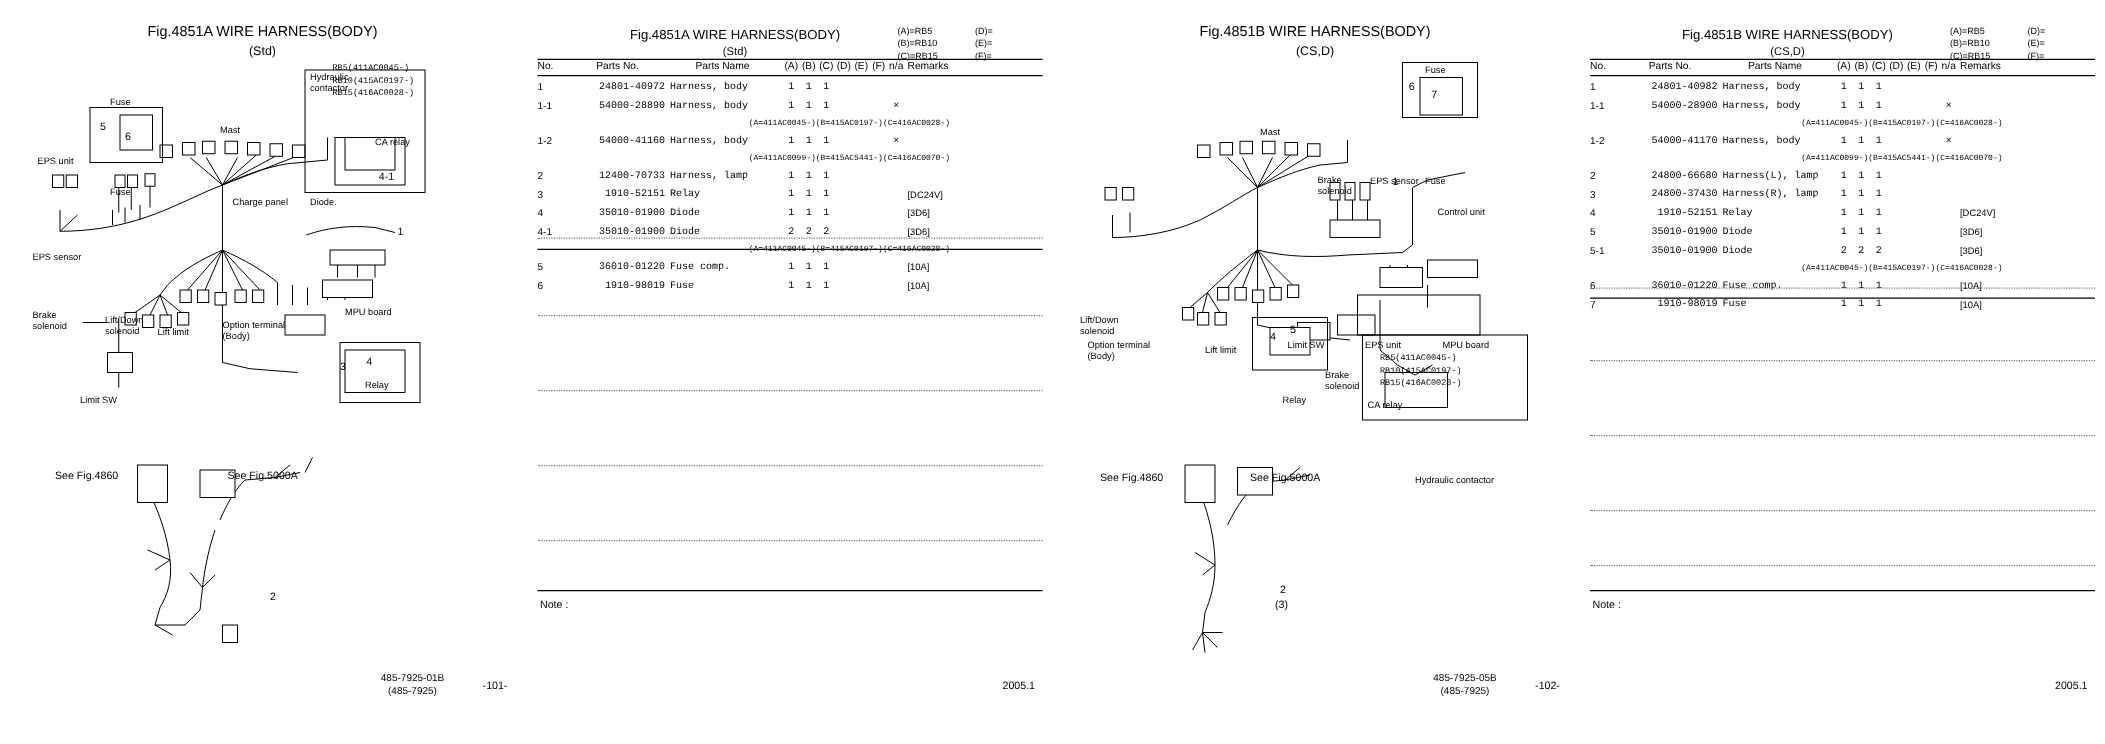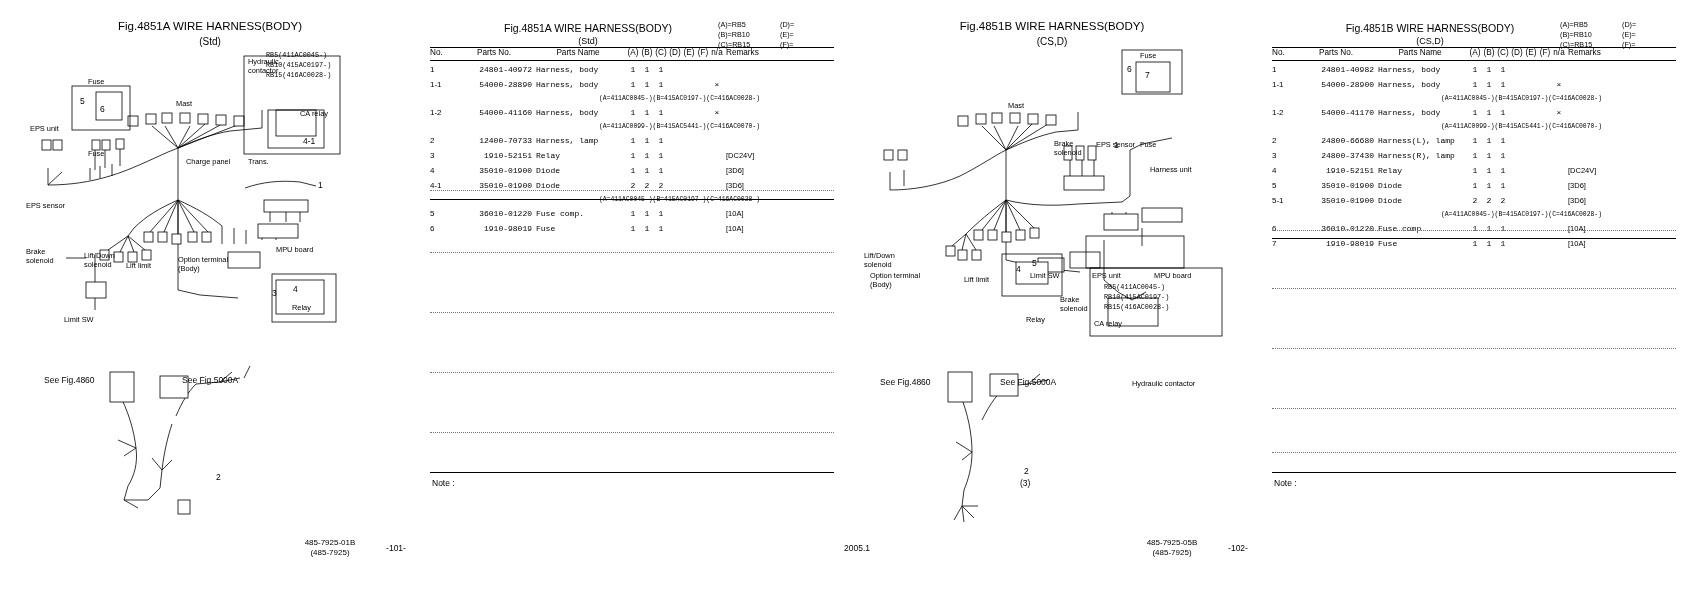--- a/index.html
+++ b/index.html
@@ -17,21 +17,20 @@
   .page-wrap {
     position: relative;
     width: 1684px;
     height: 595px;
   }
   .page {
     position: absolute;
     top: 0;
     height: 595px;
     width: 842px;
-    padding-left: 42px;
   }
   .page.left  { left: 0; }
   .page.right { left: 842px; }
 
   
   .fig-col {
     position: absolute;
     left: 0;
     top: 0;
     width: 420px;
@@ -306,21 +305,21 @@
         </g>
       </svg>
 
       <div class="lbl" style="left:88px; top:78px;">Fuse</div>
       <div class="lbl" style="left:176px; top:100px;">Mast</div>
       <div class="lbl" style="left:248px; top:58px; line-height:1.15;">Hydraulic<br>contactor</div>
       <div class="lbl" style="left:300px; top:110px;">CA relay</div>
       <div class="lbl" style="left:30px; top:125px;">EPS unit</div>
       <div class="lbl" style="left:88px; top:150px;">Fuse</div>
       <div class="lbl" style="left:186px; top:158px;">Charge panel</div>
-      <div class="lbl" style="left:248px; top:158px;">Trans.</div>
+      <div class="lbl" style="left:248px; top:158px;">Diode.</div>
       <div class="lbl" style="left:26px; top:202px;">EPS sensor</div>
       <div class="lbl" style="left:26px; top:248px; line-height:1.15;">Brake<br>solenoid</div>
       <div class="lbl" style="left:84px; top:252px; line-height:1.15;">Lift/Down<br>solenoid</div>
       <div class="lbl" style="left:126px; top:262px;">Lift limit</div>
       <div class="lbl" style="left:178px; top:256px; line-height:1.15;">Option terminal<br>(Body)</div>
       <div class="lbl" style="left:276px; top:246px;">MPU board</div>
       <div class="lbl" style="left:64px; top:316px;">Limit SW</div>
       <div class="lbl" style="left:292px; top:304px;">Relay</div>
       <div class="lbl mono" style="left:266px; top:52px;">RB5(411AC0045-)</div>
       <div class="lbl mono" style="left:266px; top:62px;">RB10(415AC0197-)</div>
@@ -573,21 +572,21 @@
           <rect x="248" y="268" width="132" height="68"></rect>
           <rect x="266" y="298" width="50" height="28"></rect>
         </g>
       </svg>
 
       <div class="lbl" style="left:298px; top:52px;">Fuse</div>
       <div class="lbl" style="left:166px; top:102px;">Mast</div>
       <div class="lbl" style="left:212px; top:140px; line-height:1.15;">Brake<br>solenoid</div>
       <div class="lbl" style="left:254px; top:141px;">EPS sensor</div>
       <div class="lbl" style="left:298px; top:141px;">Fuse</div>
-      <div class="lbl" style="left:308px; top:166px;">Harness unit</div>
+      <div class="lbl" style="left:308px; top:166px;">Control unit</div>
       <div class="lbl" style="left:22px; top:252px; line-height:1.15;">Lift/Down<br>solenoid</div>
       <div class="lbl" style="left:28px; top:272px; line-height:1.15;">Option terminal<br>(Body)</div>
       <div class="lbl" style="left:122px; top:276px;">Lift limit</div>
       <div class="lbl" style="left:188px; top:272px;">Limit SW</div>
       <div class="lbl" style="left:250px; top:272px;">EPS unit</div>
       <div class="lbl" style="left:312px; top:272px;">MPU board</div>
       <div class="lbl" style="left:184px; top:316px;">Relay</div>
       <div class="lbl" style="left:218px; top:296px; line-height:1.15;">Brake<br>solenoid</div>
       <div class="lbl" style="left:252px; top:320px;">CA relay</div>
       <div class="lbl" style="left:290px; top:380px;">Hydraulic contactor</div>

